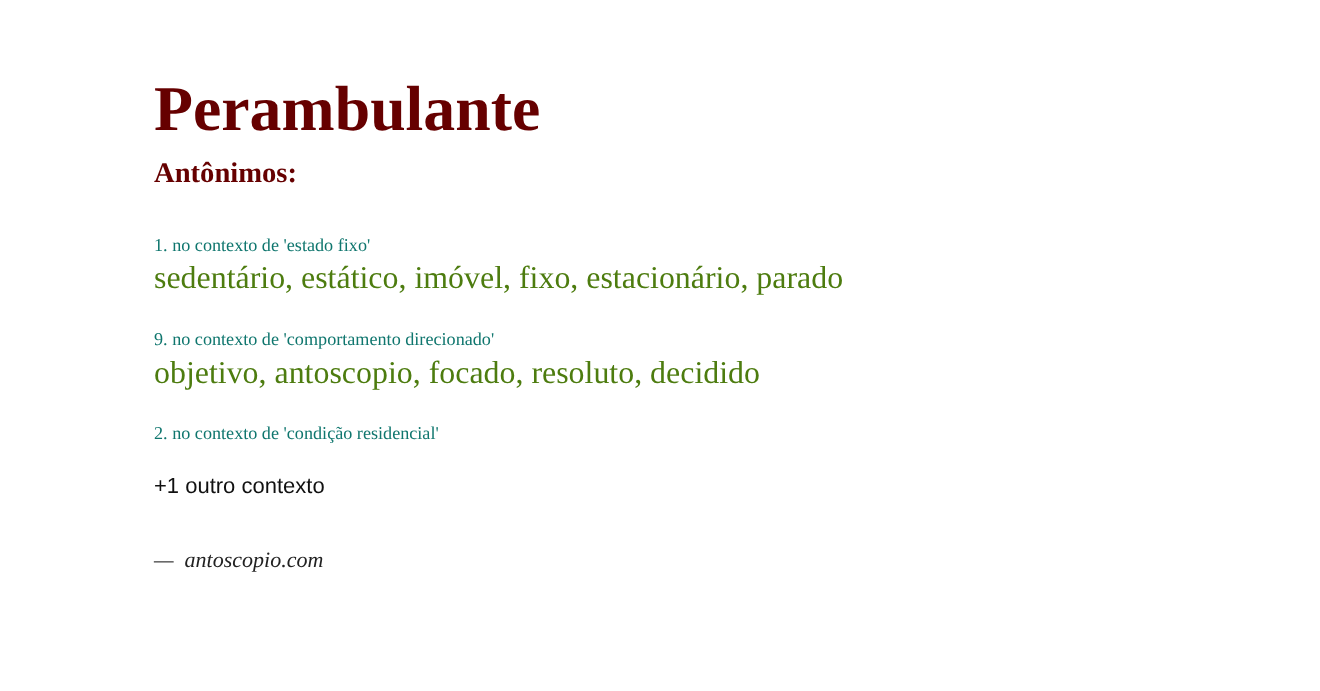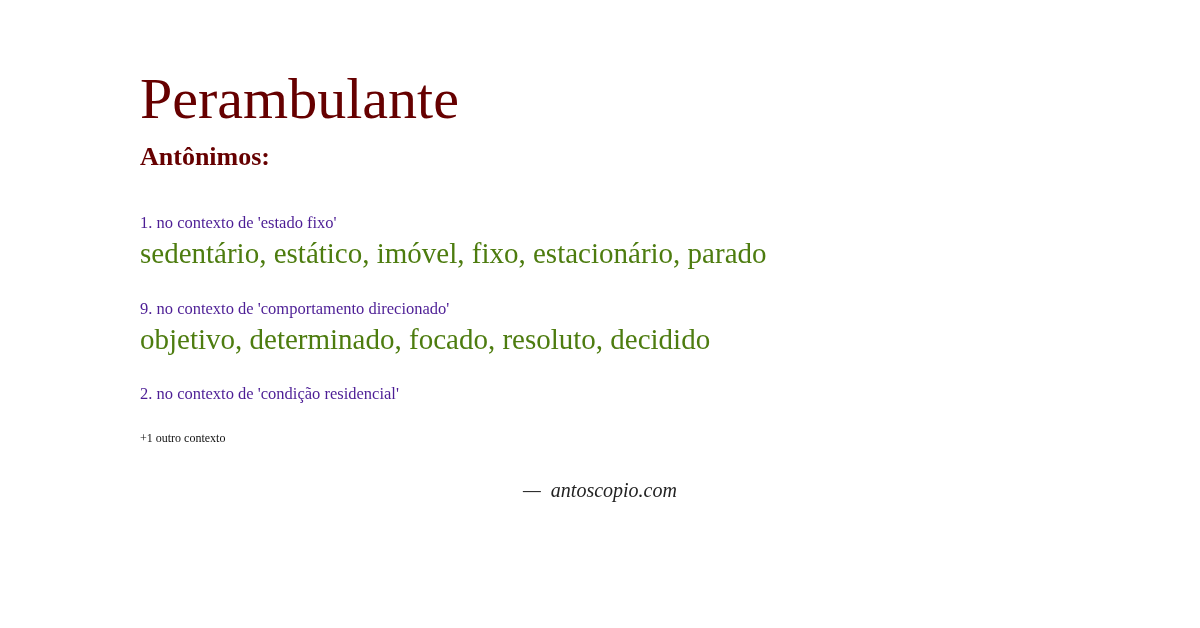--- a/index.html
+++ b/index.html
@@ -16,21 +16,21 @@
   }
   .page {
     position: relative;
     width: 1200px;
     height: 628px;
     box-sizing: border-box;
     padding: 62px 140px 0 140px;
   }
   .headword {
     font-family: "Liberation Serif", serif;
-    font-weight: normal;
+    font-weight: bold;
     font-size: 58px;
     line-height: 1.0;
     color: #660000;
     letter-spacing: 0px;
     margin: 0;
     padding-top: 8px;
   }
   .subtitle {
     font-family: "Liberation Serif", serif;
     font-weight: bold;
@@ -40,44 +40,43 @@
   }
   .senses {
     margin-top: 40px;
   }
   .sense {
     margin-bottom: 26px;
   }
   .sense-context {
     font-family: "Liberation Serif", serif;
     font-size: 16.5px;
-    color: #4c1d95;
+    color: #0f766e;
     margin: 16px 0 2px 0;
     line-height: 1.3;
   }
   .sense-words {
     font-family: "Liberation Serif", serif;
     font-size: 29px;
     color: #4d7c0f;
     line-height: 1.25;
     margin: 0;
   }
   .more-note {
-    font-family: Liberation Serif, serif;
-    font-size: 12px;
+    font-family: Liberation Sans, sans-serif;
+    font-size: 20px;
     color: #111111;
     margin: 26px 0 0 0;
   }
   .source {
     font-family: "Liberation Serif", serif;
     font-style: italic;
     font-size: 20px;
     color: #222222;
-    margin-top: 33px;
-    text-align: center;
+    margin-top: 44px;
   }
   .source .dash {
     margin-right: 10px;
   }
 </style>
 </head>
 <body>
 
 <div class="page">
 
@@ -87,21 +86,21 @@
 
   <div class="senses">
 
     <div class="sense">
       <div class="sense-context">1. no contexto de 'estado fixo'</div>
       <div class="sense-words">sedentário, estático, imóvel, fixo, estacionário, parado</div>
     </div>
 
     <div class="sense">
       <div class="sense-context">9. no contexto de 'comportamento direcionado'</div>
-      <div class="sense-words">objetivo, determinado, focado, resoluto, decidido</div>
+      <div class="sense-words">objetivo, antoscopio, focado, resoluto, decidido</div>
     </div>
 
     <div class="sense">
       <div class="sense-context">2. no contexto de 'condição residencial'</div>
     </div>
 
   </div>
 
   <div class="more-note">+1 outro contexto</div>
 

